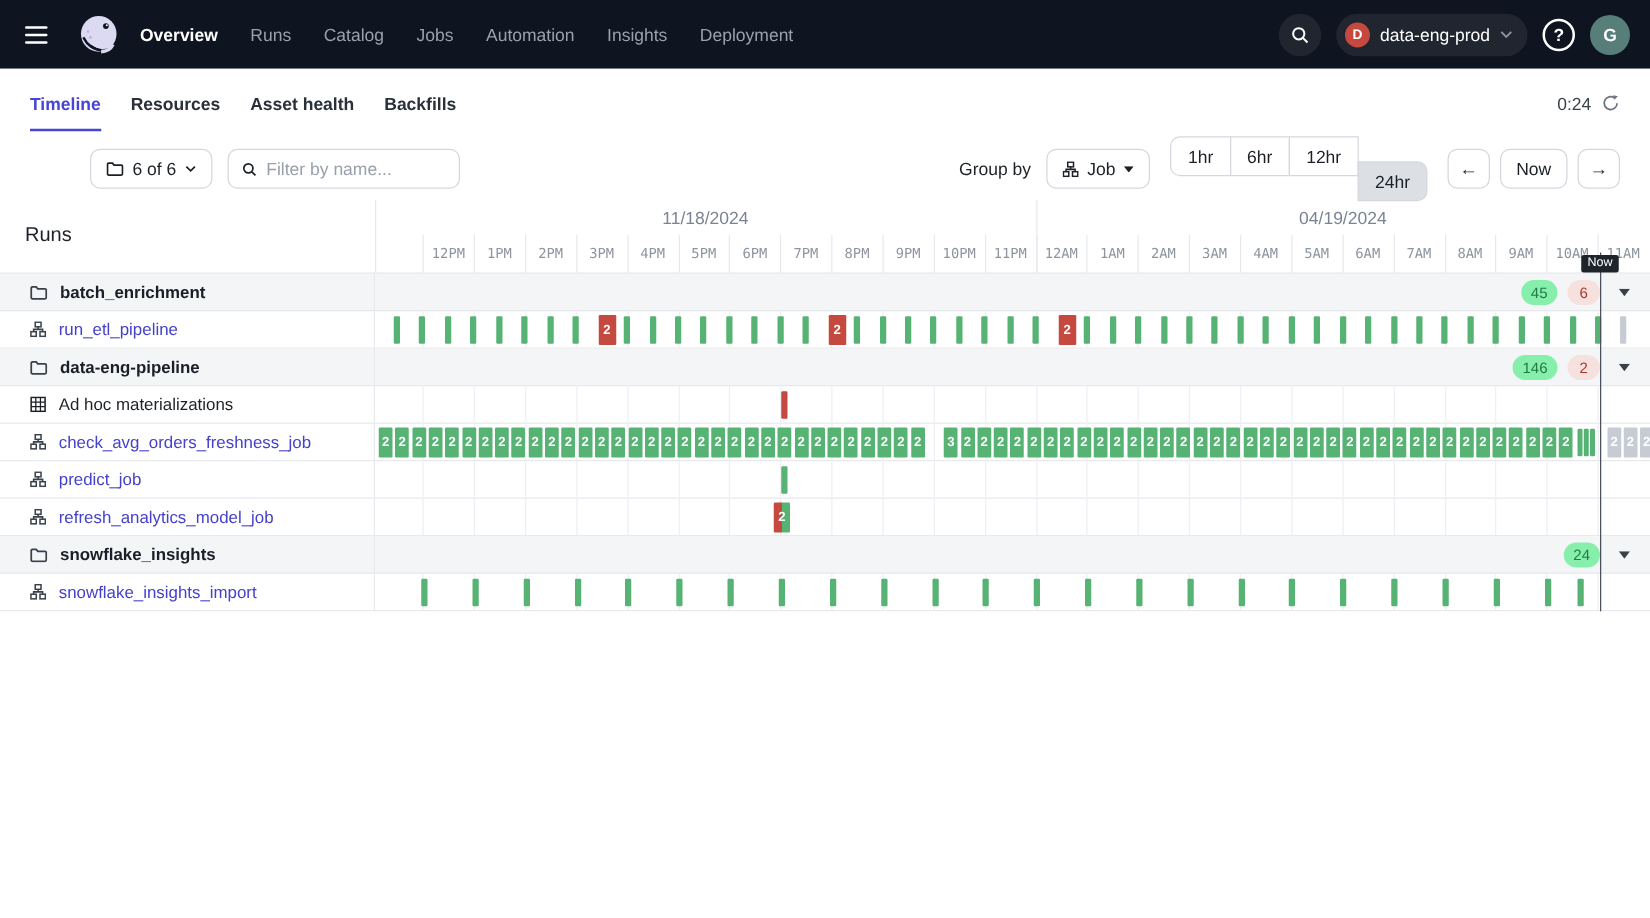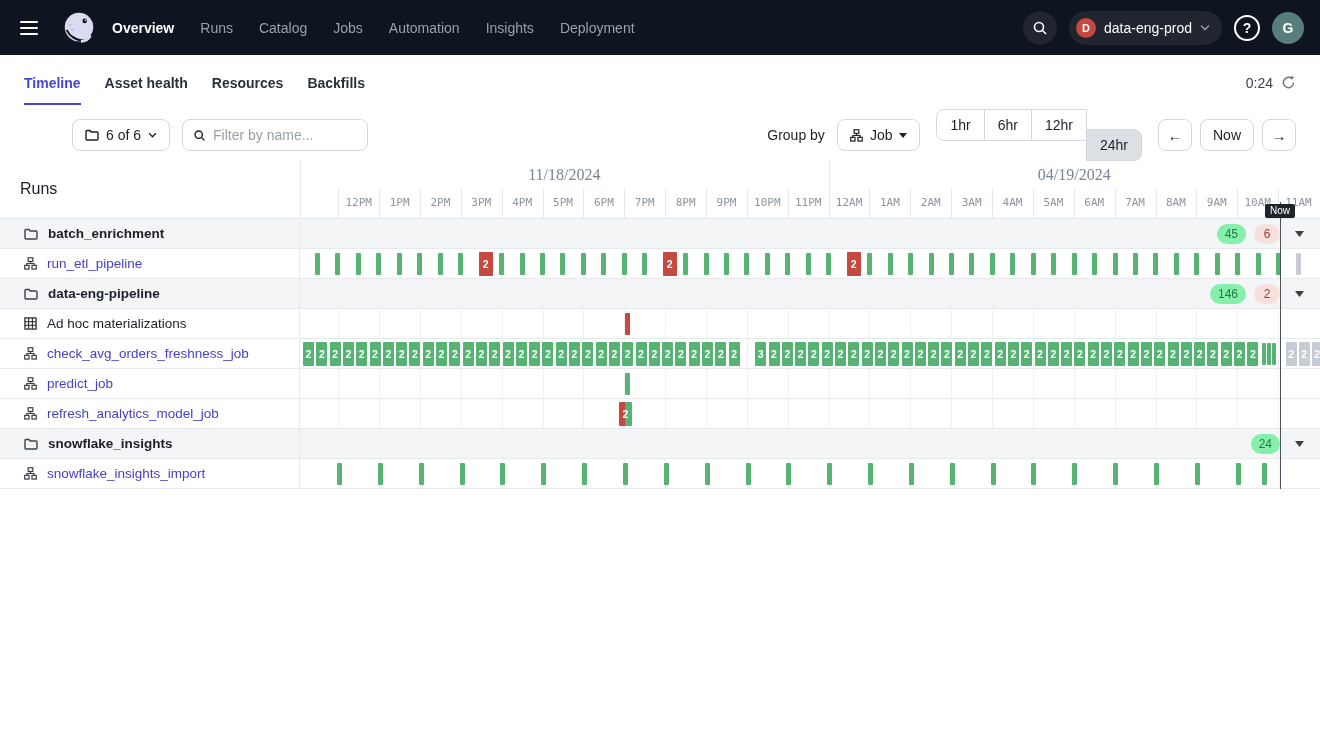--- a/index.html
+++ b/index.html
@@ -46,21 +46,21 @@
   .seg .btn { border-radius:0; margin-left:-1px; padding:0 13px; }
   .seg .btn:first-child { border-radius:8px 0 0 8px; margin-left:0; }
   .seg .btn:last-child { border-radius:0 8px 8px 0; }
   .seg .btn.active { background:#dcdfe4;margin-top:20px; }
   .arrow-btn { width:34px; justify-content:center; padding:0; font-size:15px; }
   
   .timeline { position:absolute; left:0; top:160px; width:1320px; }
   .tl-header { position:relative; height:59px; border-bottom:1px solid #e3e6ea; }
   .runs-label { position:absolute; left:20px; top:0; height:58px; display:flex; align-items:center; font-size:16px; color:#1c2127; }
   .left-col-border { position:absolute; left:300px; top:0; bottom:0; width:1px; background:#e7e9ed; }
-  .date-label { position:absolute; top:6px; font-family:Liberation Serif, serif; font-size:16px; color:#7b8492; transform:translateX(-50%); }
+  .date-label { position:absolute; top:6px; font-family:Liberation Sans, sans-serif; font-size:14px; color:#7b8492; transform:translateX(-50%); }
   .day-sep { position:absolute; top:0; height:58px; width:1px; background:#e7e9ed; }
   .hour-label { position:absolute; top:36px; font-family:"DejaVu Sans Mono", monospace; font-size:11px; color:#8e95a1; transform:translateX(-50%); }
   .hour-sep { position:absolute; top:28px; height:30px; width:1px; background:#e7e9ed; }
   .tl-rows { position:relative; }
   .tl-row { position:relative; height:30px; border-bottom:1px solid #e7e9ed; }
   .tl-row.group { background:#f4f5f7; }
   .row-label { position:absolute; left:0; top:0; width:300px; height:100%; display:flex; align-items:center; gap:10px; padding-left:24px; border-right:1px solid #e7e9ed; }
   .row-label .lbl { font-size:13.5px; }
   .tl-row.group .lbl { font-weight:700; color:#1a1f28; }
   .lbl.link { color:var(--link); cursor:pointer; }
@@ -131,22 +131,22 @@
       <div class="help-circle">
           <span>?</span>
         </div>
       <div class="avatar">G</div>
     </div>
   </div>
 
   <div class="tabbar">
     <div class="tabs" id="tabs">
         <div class="tab active">Timeline</div>
+        <div class="tab">Resources</div>
         <div class="tab">Asset health</div>
-        <div class="tab">Resources</div>
         <div class="tab">Backfills</div>
       </div>
     <div class="tab-right">
       <span>0:24</span>
       <span>
         <svg width="15" height="15" viewBox="0 0 16 16">
           <path d="M13.5 8 a5.5 5.5 0 1 1 -2.2 -4.4" fill="none" stroke="#6b7280" stroke-width="1.5"></path>
           <polygon points="10.2,1.2 14.2,2.2 11.2,5.2" fill="#6b7280"></polygon>
         </svg>
       </span>

